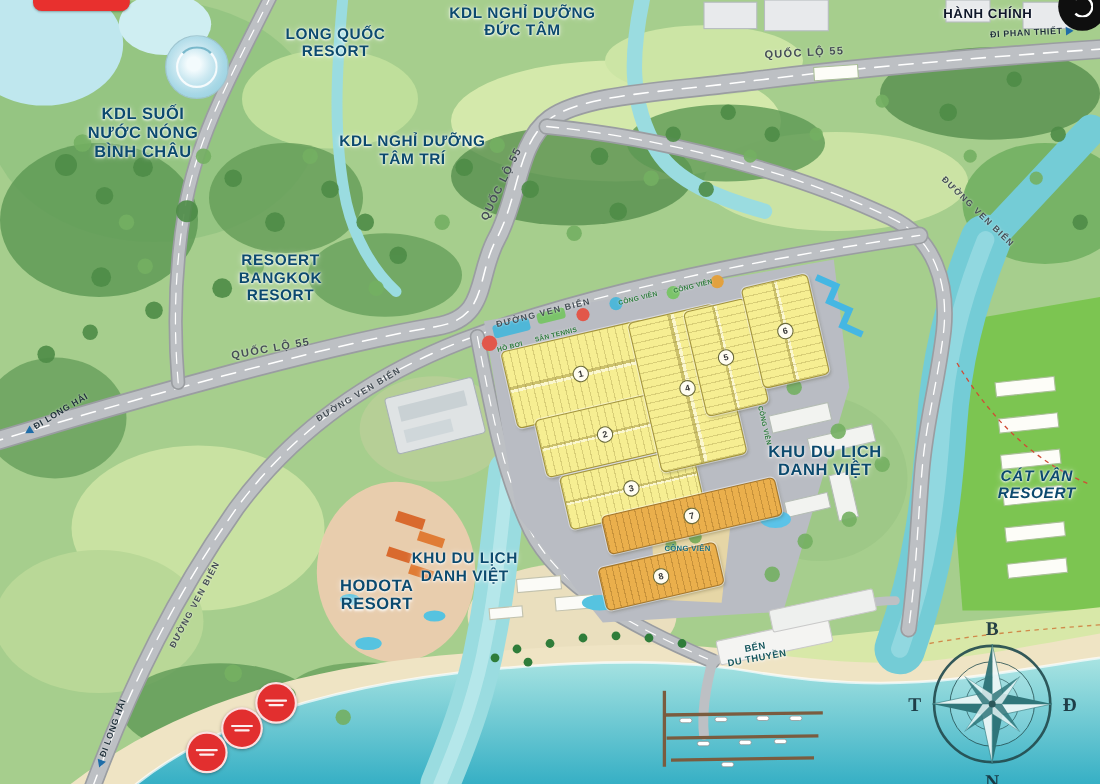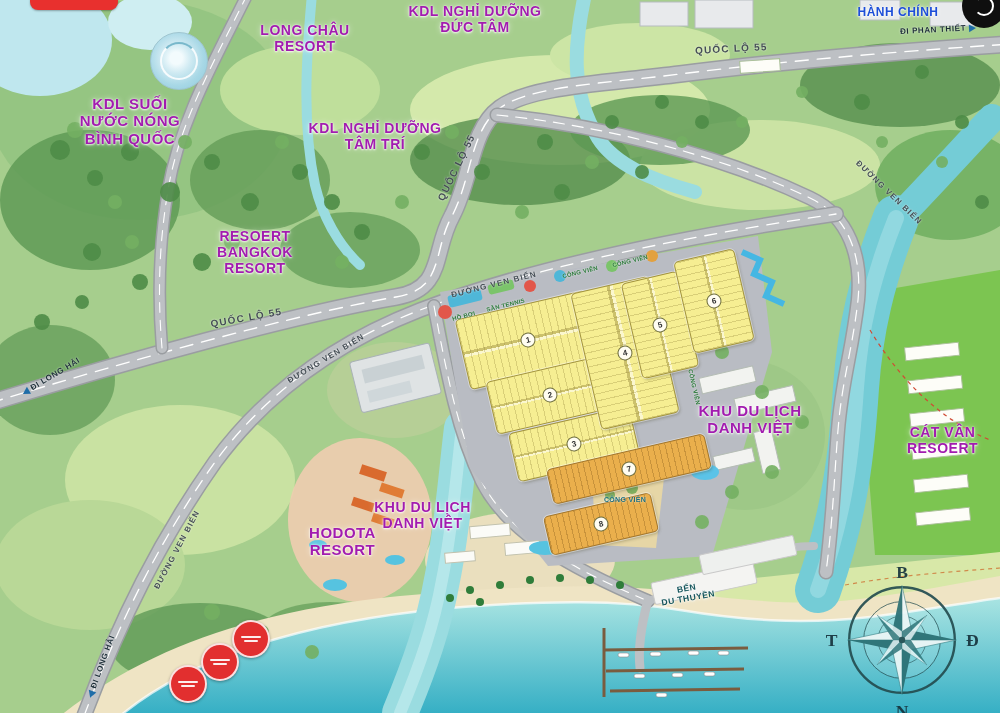--- a/index.html
+++ b/index.html
@@ -1,19 +1,19 @@
 <!DOCTYPE html>
 <html><head>
 <meta charset="utf-8">
 <style>
   html,body{margin:0;padding:0;background:#222;}
   #stage{position:relative;width:1000px;height:713px;overflow:hidden;
     background:#a6ce8d;font-family:"Liberation Sans",sans-serif;}
   #stage svg.terrain{position:absolute;left:0;top:0;}
-  .lbl{position:absolute;color:#a21caf;font-weight:bold;text-align:center;
+  .lbl{position:absolute;color:#0c4a6e;font-weight:bold;text-align:center;
     white-space:pre-line;line-height:1.15;letter-spacing:.5px;
     text-shadow:0 0 2px rgba(255,255,255,.9),0 0 6px rgba(255,255,255,.7),0 1px 2px rgba(255,255,255,.8);}
   .road-lbl{position:absolute;color:#454e55;font-weight:bold;white-space:nowrap;
     letter-spacing:1.2px;text-shadow:0 0 2px rgba(255,255,255,.8);}
   .park-lbl{position:absolute;color:#2c7a3b;font-weight:bold;white-space:nowrap;
     letter-spacing:.3px;text-shadow:0 0 2px rgba(255,255,255,.85);}
   .dir-lbl{position:absolute;color:#1d2e38;font-weight:bold;white-space:nowrap;
     display:flex;align-items:center;gap:3px;letter-spacing:.6px;
     text-shadow:0 0 2px rgba(255,255,255,.8);}
   .dir-arrow{display:inline-block;width:0;height:0;border-top:4px solid transparent;
@@ -310,34 +310,34 @@
     </div>
   <div class="blk org" style="left:548px;top:451px;width:160px;height:34px;transform:rotate(-13deg);">
       <span class="lotnum">7</span>
     </div>
   <div class="blk org" style="left:546px;top:504px;width:108px;height:38px;transform:rotate(-13deg);">
       <span class="lotnum">8</span>
     </div>
 
   <div class="lbl" style="left:55px;top:95px;width:150px;font-size:15px;">KDL SUỐI
 NƯỚC NÓNG
-BÌNH QUỐC</div>
-  <div class="lbl" style="left:240px;top:22px;width:130px;font-size:14px;">LONG CHÂU
+BÌNH CHÂU</div>
+  <div class="lbl" style="left:240px;top:22px;width:130px;font-size:14px;">LONG QUỐC
 RESORT</div>
   <div class="lbl" style="left:395px;top:3px;width:160px;font-size:14px;">KDL NGHỈ DƯỠNG
 ĐỨC TÂM</div>
   <div class="lbl" style="left:295px;top:120px;width:160px;font-size:14px;">KDL NGHỈ DƯỠNG
 TÂM TRÍ</div>
   <div class="lbl" style="left:195px;top:228px;width:120px;font-size:14px;">RESOERT
 BANGKOK
 RESORT</div>
-  <div class="lbl" style="left:838px;top:6px;width:120px;font-size:12px;color:#1d4ed8;">HÀNH CHÍNH</div>
+  <div class="lbl" style="left:838px;top:6px;width:120px;font-size:12px;color:#0f172a;">HÀNH CHÍNH</div>
   <div class="lbl" style="left:685px;top:402px;width:130px;font-size:15px;">KHU DU LỊCH
 DANH VIỆT</div>
-  <div class="lbl" style="left:890px;top:424px;width:105px;font-size:14px;">CÁT VÂN
+  <div class="lbl" style="left:890px;top:424px;width:105px;font-size:14px;font-style:italic;">CÁT VÂN
 RESOERT</div>
   <div class="lbl" style="left:290px;top:524px;width:105px;font-size:15px;">HODOTA
 RESORT</div>
   <div class="lbl" style="left:360px;top:499px;width:125px;font-size:14px;">KHU DU LỊCH
 DANH VIỆT</div>
   <div class="lbl" style="left:655px;top:584px;width:65px;font-size:8.5px;color:#14555c;transform:rotate(-10deg);">BẾN
 DU THUYỀN</div>
 
   <div class="road-lbl" style="left:210px;top:312px;font-size:10px;transform:rotate(-10deg);">QUỐC LỘ 55</div>
   <div class="road-lbl" style="left:420px;top:162px;font-size:10px;transform:rotate(-64deg);">QUỐC LỘ 55</div>

